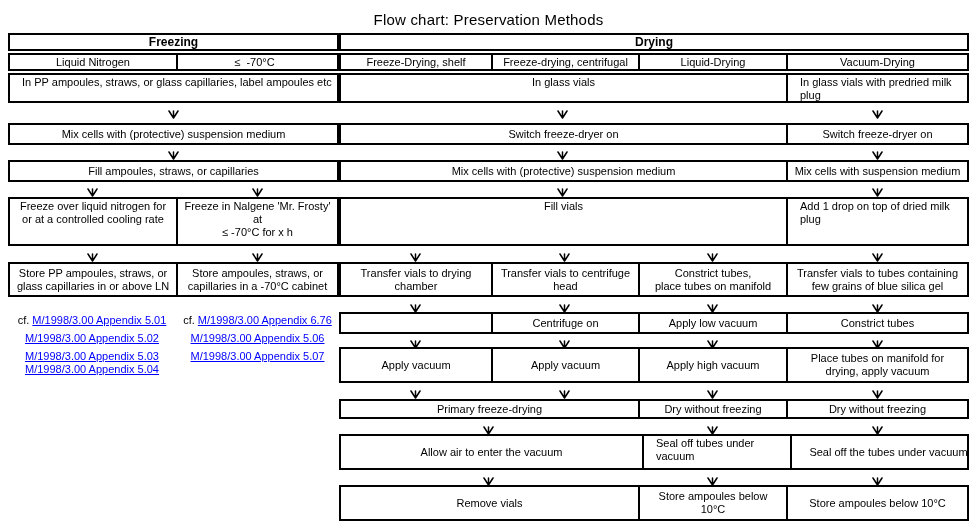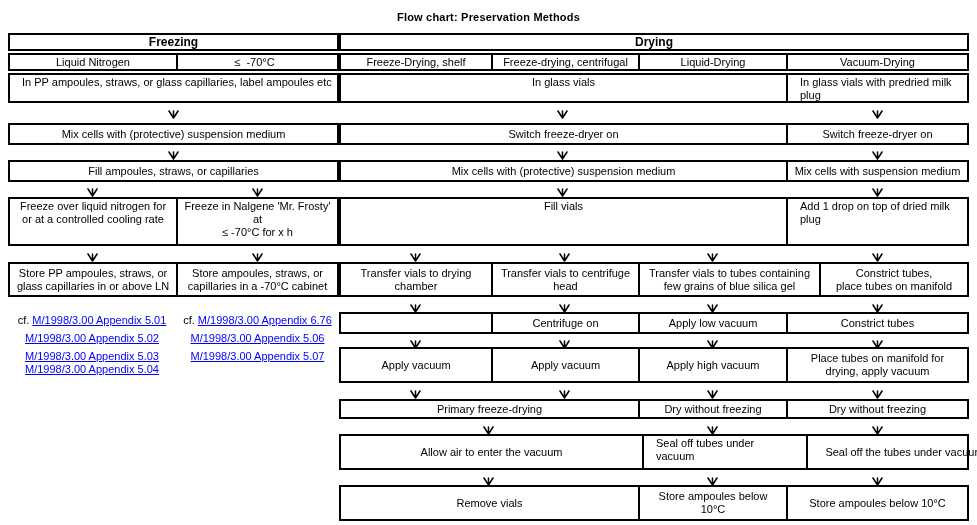--- a/index.html
+++ b/index.html
@@ -1,19 +1,19 @@
 <!DOCTYPE html>
 <html><head>
 <meta charset="utf-8">
 <style>
   html,body{margin:0;padding:0;background:#ffffff;}
   body{width:977px;height:525px;position:relative;font-family:"Liberation Sans",sans-serif;color:#000;}
   #board{position:absolute;left:0;top:0;width:977px;height:525px;}
   .title{position:absolute;top:11px;left:0;width:977px;text-align:center;
-         font-weight:bold;font-size:11px;letter-spacing:0.2px;}
+         font-weight:normal;font-size:15px;letter-spacing:0.2px;}
   .fbox{position:absolute;border:2px solid #000;box-sizing:border-box;display:flex;background:#fff;}
   .fcell{box-sizing:border-box;overflow:hidden;white-space:pre;font-size:11px;line-height:13px;flex:0 0 auto;}
   .fcell.divided{border-left:2px solid #000;}
   .mc{display:flex;align-items:center;justify-content:center;text-align:center;}
   .tc{display:flex;align-items:flex-start;justify-content:center;text-align:center;padding-top:1px;}
   .tl{padding:1px 12px;text-align:left;}
   .bold{font-weight:bold;font-size:12px;}
   .arrow{position:absolute;width:11px;height:10px;}
   .apx-line{position:absolute;text-align:center;font-size:11px;white-space:pre;}
   .apx-link{color:#0000ff;text-decoration:underline;cursor:pointer;}
@@ -88,24 +88,24 @@
       <div class="fcell mc" style="width: 166px;">Store PP ampoules, straws, or
 glass capillaries in or above LN</div>
       <div class="fcell mc divided" style="width: 161px;">Store ampoules, straws, or
 capillaries in a -70°C cabinet</div>
     </div>
     <div class="fbox" style="left: 339px; top: 262px; width: 630px; height: 35px;">
       <div class="fcell mc" style="width: 150px;">Transfer vials to drying
 chamber</div>
       <div class="fcell mc divided" style="width: 147px;">Transfer vials to centrifuge
 head</div>
+      <div class="fcell mc divided" style="width: 148px;">Constrict tubes,
+place tubes on manifold</div>
       <div class="fcell mc divided" style="width: 181px;">Transfer vials to tubes containing
 few grains of blue silica gel</div>
-      <div class="fcell mc divided" style="width: 148px;">Constrict tubes,
-place tubes on manifold</div>
     </div>
     <div class="fbox" style="left: 339px; top: 312px; width: 630px; height: 22px;">
       <div class="fcell mc" style="width: 150px;"></div>
       <div class="fcell mc divided" style="width: 147px;">Centrifuge on</div>
       <div class="fcell mc divided" style="width: 148px;">Apply low vacuum</div>
       <div class="fcell mc divided" style="width: 181px;">Constrict tubes</div>
     </div>
     <div class="fbox" style="left: 339px; top: 347px; width: 630px; height: 36px;">
       <div class="fcell mc" style="width: 150px;">Apply vacuum</div>
       <div class="fcell mc divided" style="width: 147px;">Apply vacuum</div>
@@ -113,21 +113,21 @@
       <div class="fcell mc divided" style="width: 181px;">Place tubes on manifold for
 drying, apply vacuum</div>
     </div>
     <div class="fbox" style="left: 339px; top: 399px; width: 630px; height: 20px;">
       <div class="fcell mc" style="width: 297px;">Primary freeze-drying</div>
       <div class="fcell mc divided" style="width: 148px;">Dry without freezing</div>
       <div class="fcell mc divided" style="width: 181px;">Dry without freezing</div>
     </div>
     <div class="fbox" style="left: 339px; top: 434px; width: 630px; height: 36px;">
       <div class="fcell mc" style="width: 301px;">Allow air to enter the vacuum</div>
-      <div class="fcell tl divided" style="width: 164px;">Seal off tubes under
+      <div class="fcell tl divided" style="width: 148px;">Seal off tubes under
 vacuum</div>
       <div class="fcell mc divided" style="width: 195px;">Seal off the tubes under vacuum</div>
     </div>
     <div class="fbox" style="left: 339px; top: 485px; width: 630px; height: 36px;">
       <div class="fcell mc" style="width: 297px;">Remove vials</div>
       <div class="fcell mc divided" style="width: 148px;">Store ampoules below
 10°C</div>
       <div class="fcell mc divided" style="width: 181px;">Store ampoules below 10°C</div>
     </div>
     <div class="arrow" style="left: 168px; top: 106px;"><svg width="11" height="10" viewBox="0 0 11 10">

